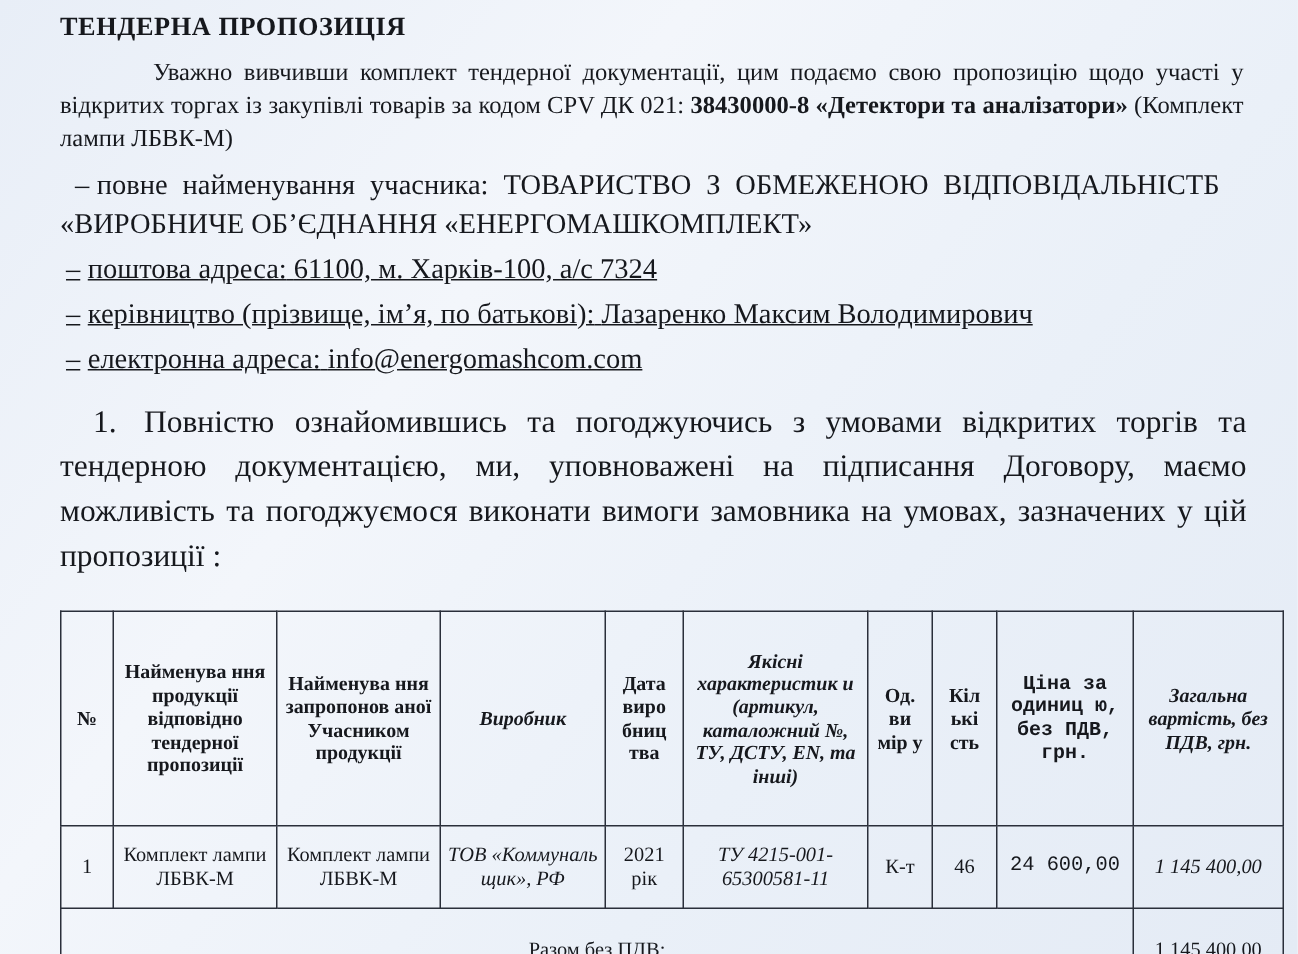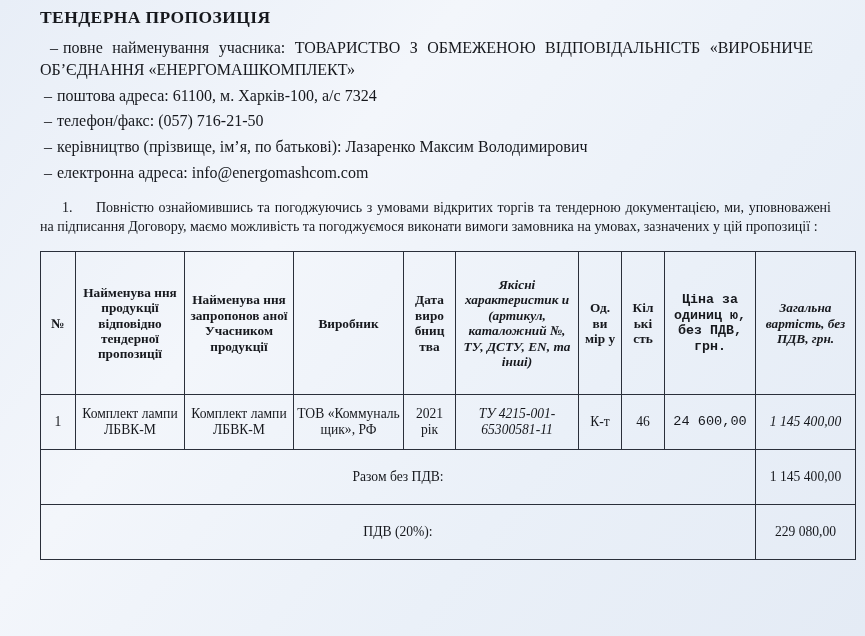--- a/index.html
+++ b/index.html
@@ -46,35 +46,35 @@
     line-height: 1.33;
     text-align: justify;
     margin: 9px 0 0 0;
     padding-right: 2px;
   }
   .para.indent { text-indent: 62px; }
   .para b { font-weight: bold; }
 
   .info-list {
     margin: 9px 16px 0 0;
-    font-size: 16px;
+    font-size: 19px;
     line-height: 1.36;
   }
   .info-line {
     margin: 0 0 4px 0;
     text-align: justify;
     text-indent: 10px;
     padding-right: 2px;
   }
-  .info-line.tight { text-align: left; text-indent: 4px; }
+  .info-line.tight { text-align: left; text-indent: 4px; text-decoration: underline; }
   .info-line .dash { margin-right: 5px; }
 
   .clause {
     margin-top: 14px;
-    font-size: 14px;
+    font-size: 21px;
     line-height: 1.42;
     text-align: justify;
   }
   .clause .num {
     display: inline-block;
     width: 56px;
     text-indent: 22px;
   }
 
   
@@ -103,21 +103,21 @@
   }
   table.offer tbody td {
     text-align: center;
     height: 50px;
     font-weight: normal;
     font-size: 13.6px;
   }
   td.col-num, th.col-num { width: 30px; }
   th.col-name-tender, td.col-name-tender { width: 104px; }
   th.col-name-offered, td.col-name-offered { width: 104px; }
-  th.col-maker, td.col-maker { width: 105px; }
+  th.col-maker, td.col-maker { width: 105px; font-style: italic; }
   th.col-date, td.col-date { width: 47px; }
   th.col-qual, td.col-qual { width: 118px; font-style: italic; }
   th.col-unit, td.col-unit { width: 38px; }
   th.col-qty, td.col-qty { width: 38px; }
   th.col-price, td.col-price { width: 86px; font-family: Liberation Mono, monospace; }
   th.col-total, td.col-total { width: 95px; font-style: italic; }
 
   tr.sum-row td {
     height: 30px;
     font-weight: bold;
@@ -135,25 +135,25 @@
 </style>
 </head>
 <body>
 
 <div class="scan-tint"></div>
 
 <div class="page">
 
   <h1 class="doc-title">ТЕНДЕРНА ПРОПОЗИЦІЯ</h1>
 
+  <p class="para indent"><span>Уважно вивчивши комплект тендерної документації, цим подаємо свою пропозицію щодо участі у відкритих торгах із закупівлі товарів за кодом CPV ДК 021: </span><b>38430000-8 «Детектори та аналізатори»</b><span> (Комплект лампи ЛБВК-М)</span></p>
 
   <div class="info-list">
     <p class="info-line"><span class="dash">–</span><span>повне найменування учасника:</span> <span>ТОВАРИСТВО З ОБМЕЖЕНОЮ ВІДПОВІДАЛЬНІСТБ «ВИРОБНИЧЕ ОБ’ЄДНАННЯ «ЕНЕРГОМАШКОМПЛЕКТ»</span></p>
     <p class="info-line tight"><span class="dash">–</span><span>поштова адреса:</span> <span>61100, м. Харків-100, а/с 7324</span></p>
-    <p class="info-line tight"><span class="dash">–</span><span>телефон/факс:</span> <span>(057) 716-21-50</span></p>
     <p class="info-line tight"><span class="dash">–</span><span>керівництво (прізвище, ім’я, по батькові):</span> <span>Лазаренко Максим Володимирович</span></p>
     <p class="info-line tight"><span class="dash">–</span><span>електронна адреса:</span> <span>info@energomashcom.com</span></p>
   </div>
 
   <p class="clause"><span class="num">1.</span><span>Повністю ознайомившись та погоджуючись з умовами відкритих торгів та тендерною документацією, ми, уповноважені на підписання Договору, маємо можливість та погоджуємося виконати вимоги замовника на умовах, зазначених у цій пропозиції :</span></p>
 
   <div class="tbl-wrap">
     <table class="offer">
       <thead>
         <tr>

